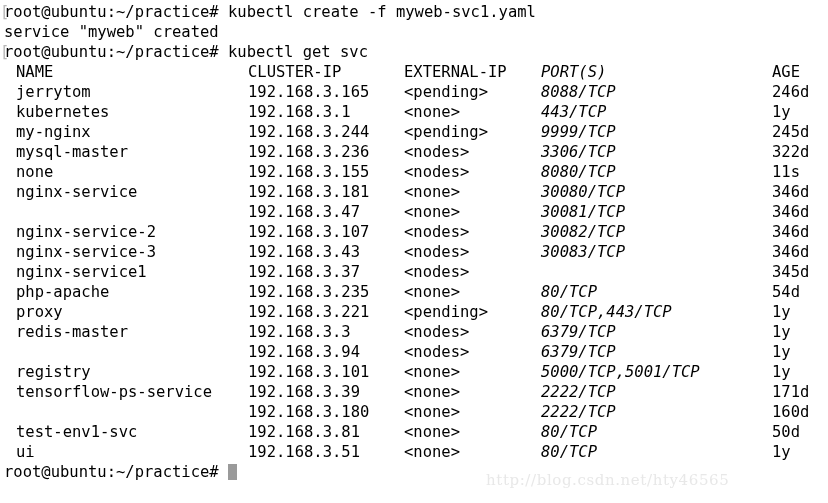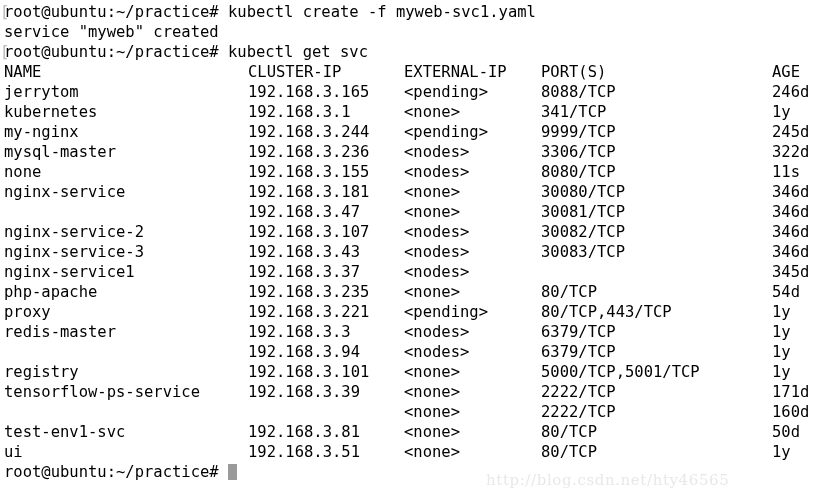--- a/index.html
+++ b/index.html
@@ -43,24 +43,24 @@
   }
   .row {
     position: relative;
     height: 20px;
   }
   .cell {
     position: absolute;
     top: 0;
     white-space: pre;
   }
-  .col-name   { left: 0px; }
+  .col-name   { left: 12px; }
   .col-cip    { left: 244px; }
   .col-eip    { left: 400px; }
-  .col-ports  { left: 537px; }
+  .col-ports  { left: 537px; font-style: italic; }
   .col-age    { left: 768px; }
   .cursor {
     display: inline-block;
     width: 9px;
     height: 16px;
     background: #9a9a9a;
     vertical-align: -3px;
   }
   #watermark {
     position: absolute;
@@ -102,21 +102,21 @@
           <span class="cell col-name">jerrytom</span>
           <span class="cell col-cip">192.168.3.165</span>
           <span class="cell col-eip">&lt;pending&gt;</span>
           <span class="cell col-ports">8088/TCP</span>
           <span class="cell col-age">246d</span>
         </div>
         <div class="row">
           <span class="cell col-name">kubernetes</span>
           <span class="cell col-cip">192.168.3.1</span>
           <span class="cell col-eip">&lt;none&gt;</span>
-          <span class="cell col-ports">341/TCP</span>
+          <span class="cell col-ports">443/TCP</span>
           <span class="cell col-age">1y</span>
         </div>
         <div class="row">
           <span class="cell col-name">my-nginx</span>
           <span class="cell col-cip">192.168.3.244</span>
           <span class="cell col-eip">&lt;pending&gt;</span>
           <span class="cell col-ports">9999/TCP</span>
           <span class="cell col-age">245d</span>
         </div>
         <div class="row">
@@ -201,20 +201,21 @@
           <span class="cell col-age">1y</span>
         </div>
         <div class="row">
           <span class="cell col-name">tensorflow-ps-service</span>
           <span class="cell col-cip">192.168.3.39</span>
           <span class="cell col-eip">&lt;none&gt;</span>
           <span class="cell col-ports">2222/TCP</span>
           <span class="cell col-age">171d</span>
         </div>
         <div class="row">
+          <span class="cell col-cip">192.168.3.180</span>
           <span class="cell col-eip">&lt;none&gt;</span>
           <span class="cell col-ports">2222/TCP</span>
           <span class="cell col-age">160d</span>
         </div>
         <div class="row">
           <span class="cell col-name">test-env1-svc</span>
           <span class="cell col-cip">192.168.3.81</span>
           <span class="cell col-eip">&lt;none&gt;</span>
           <span class="cell col-ports">80/TCP</span>
           <span class="cell col-age">50d</span>

